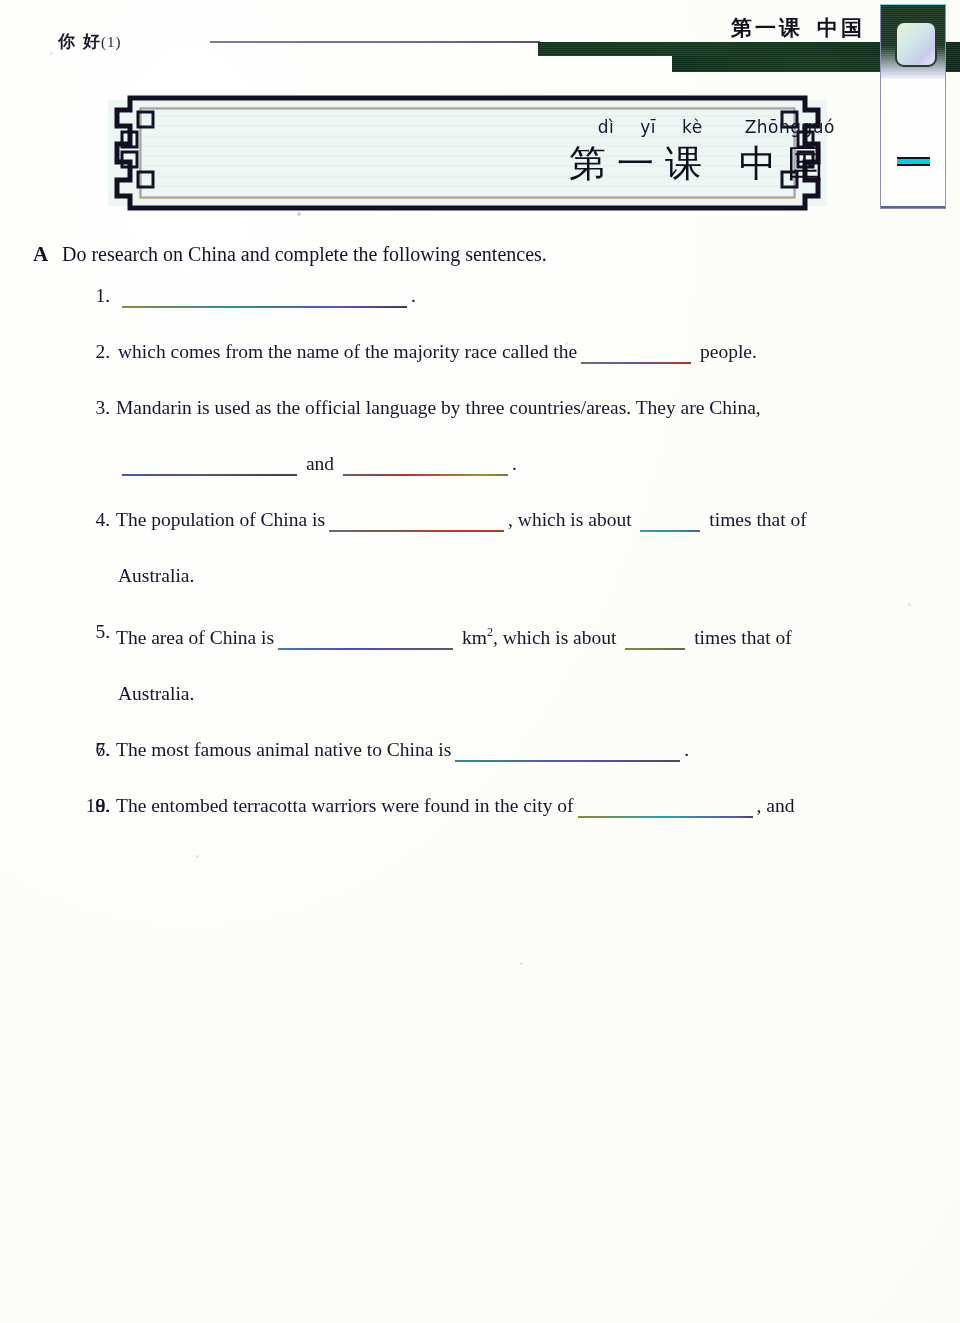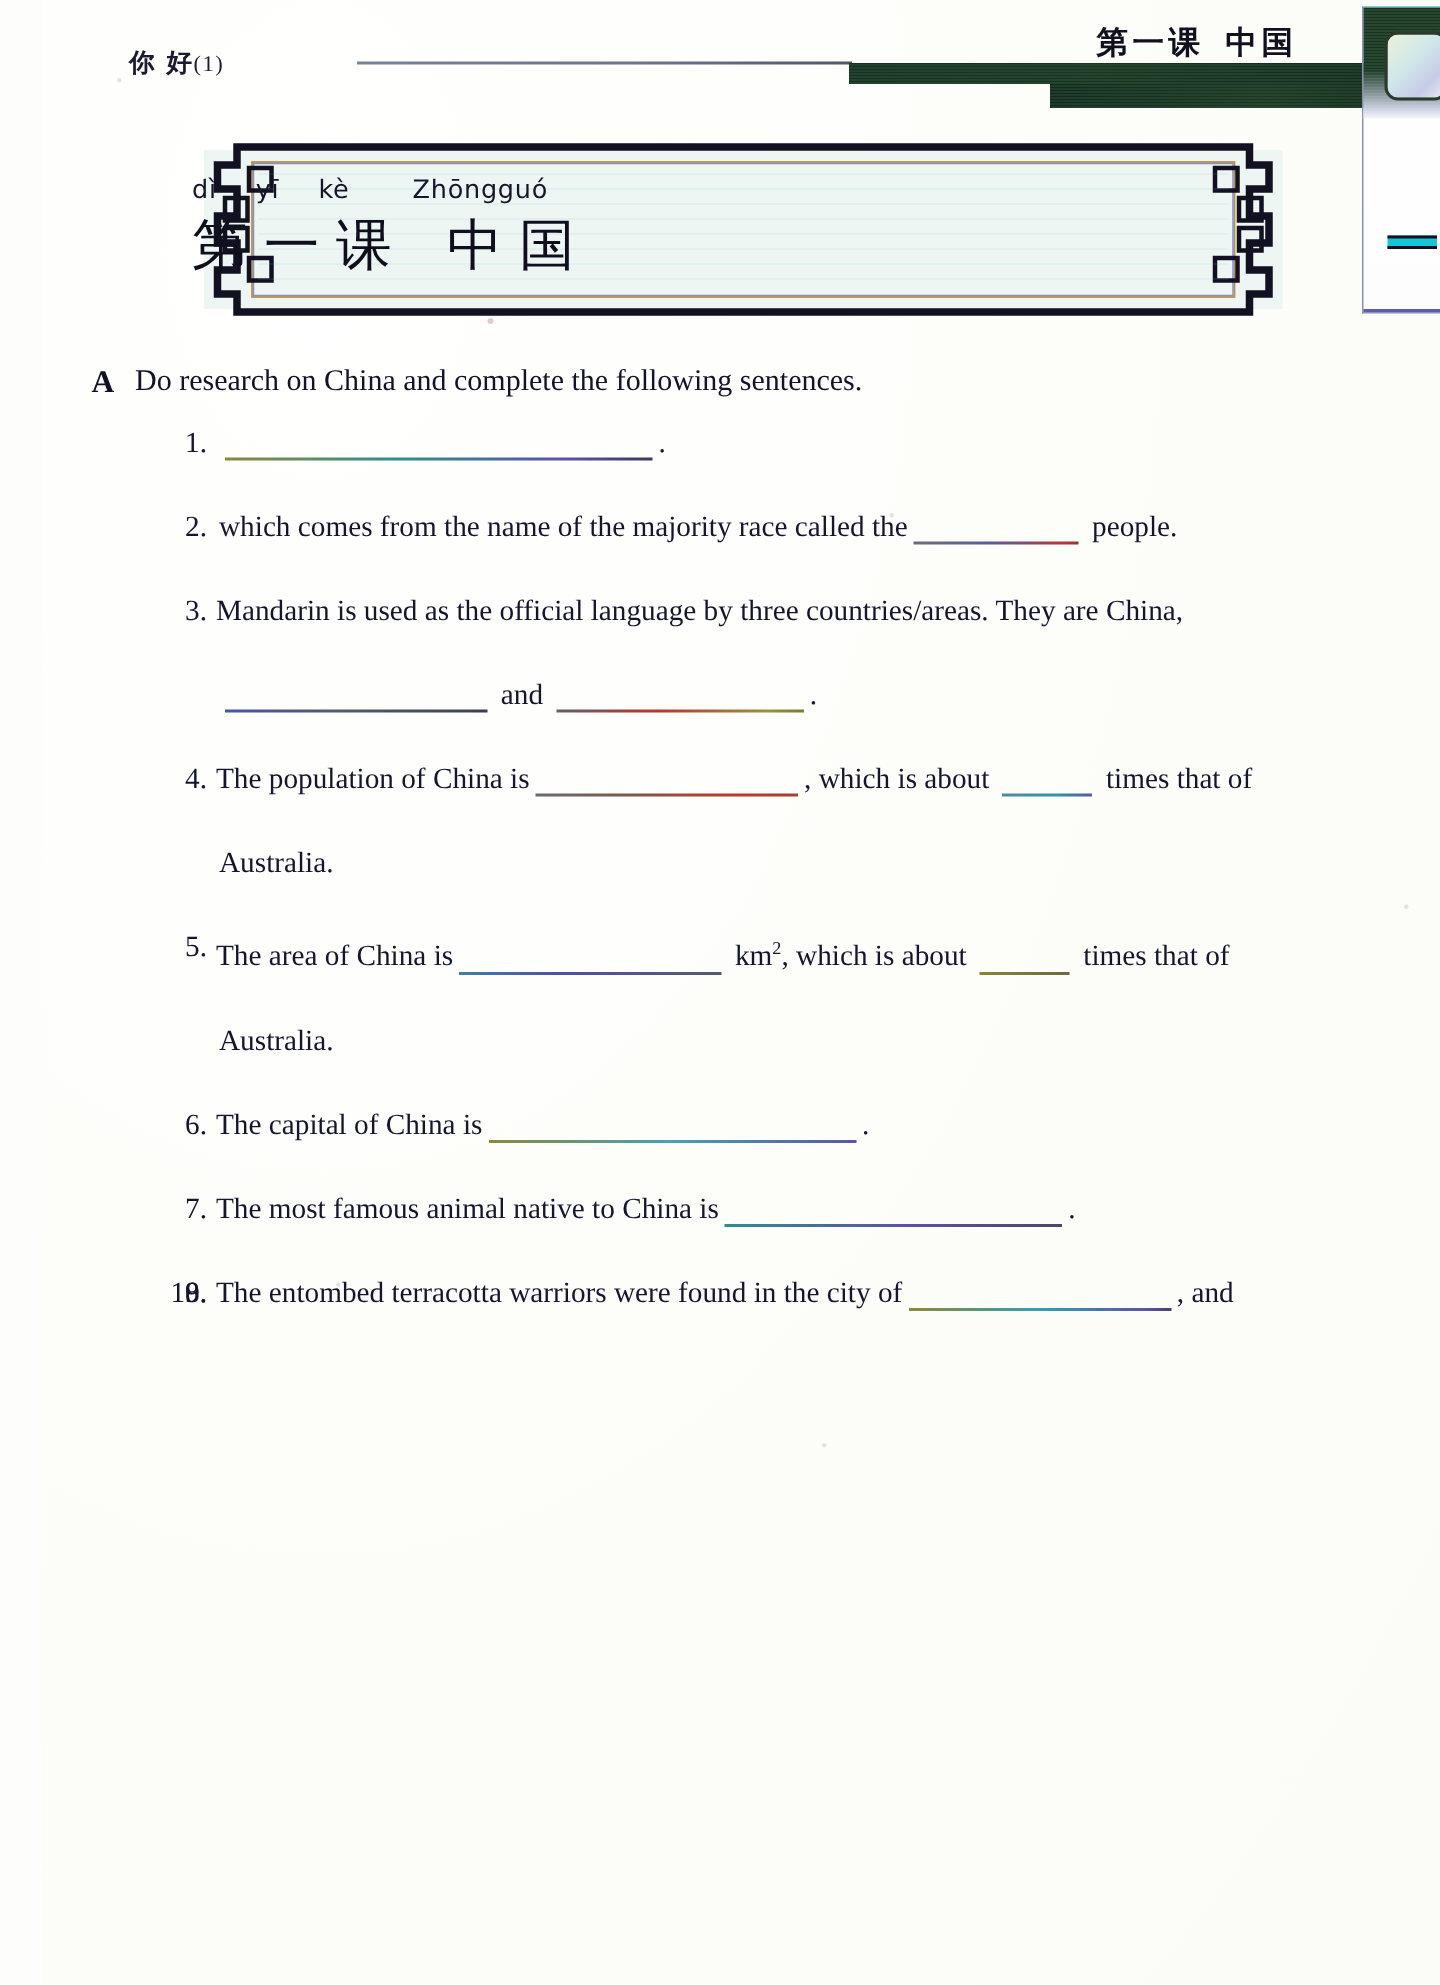--- a/index.html
+++ b/index.html
@@ -17,21 +17,20 @@
     color: #14142b;
     background: #fdfdfb;
   }
 
   
   .page {
     position: absolute;
     inset: 0;
     background:
       radial-gradient(ellipse at 20% 12%, #ffffff 0%, #fdfdfa 45%, #fbfbf7 100%);
-    margin-left: 28px;
   }
 
   
   .runhead-left {
     position: absolute;
     left: 58px;
     top: 30px;
     font-family: "DejaVu Sans", sans-serif;
     font-size: 17px;
     font-weight: 700;
@@ -150,21 +149,21 @@
   .plaque-svg { display:block; width: 735px; height: 122px; }
 
   .plaque-text {
     position: absolute;
     left: 0;
     top: 0;
     width: 735px;
     height: 122px;
     display: flex;
     flex-direction: column;
-    align-items: flex-start;
+    align-items: flex-end;
     justify-content: center;
     pointer-events: none;
   }
   .plaque-pinyin {
     font-family: "DejaVu Sans", sans-serif;
     font-size: 17px;
     letter-spacing: 0.5px;
     color: #15152c;
     margin-bottom: 2px;
     white-space: nowrap;
@@ -381,21 +380,20 @@
           <span class="ln"><span>The population of China is</span><span class="blank b-redline w175"></span><span>, which is about </span><span class="blank b-cyan w60"></span><span> times that of</span></span>
           <span class="ln indent"><span>Australia.</span></span>
         </li>
         <li class="item">
           <span class="idx">5.</span>
           <span class="ln"><span>The area of China is</span><span class="blank b-bluesteel w175"></span><span> km</span><sup class="sq">2</sup><span>, which is about </span><span class="blank b-olive w60"></span><span> times that of</span></span>
           <span class="ln indent"><span>Australia.</span></span>
         </li>
         <li class="item">
           <span class="idx">6.</span>
-          <span class="ln"><span>The capital of China is</span><span class="blank b-yelcyan w245"></span><span>.</span></span>
         </li>
         <li class="item">
           <span class="idx">7.</span>
           <span class="ln"><span>The most famous animal native to China is</span><span class="blank b-tealviolet w225"></span><span>.</span></span>
         </li>
         <li class="item">
           <span class="idx">8.</span>
         </li>
         <li class="item">
           <span class="idx">9.</span>

